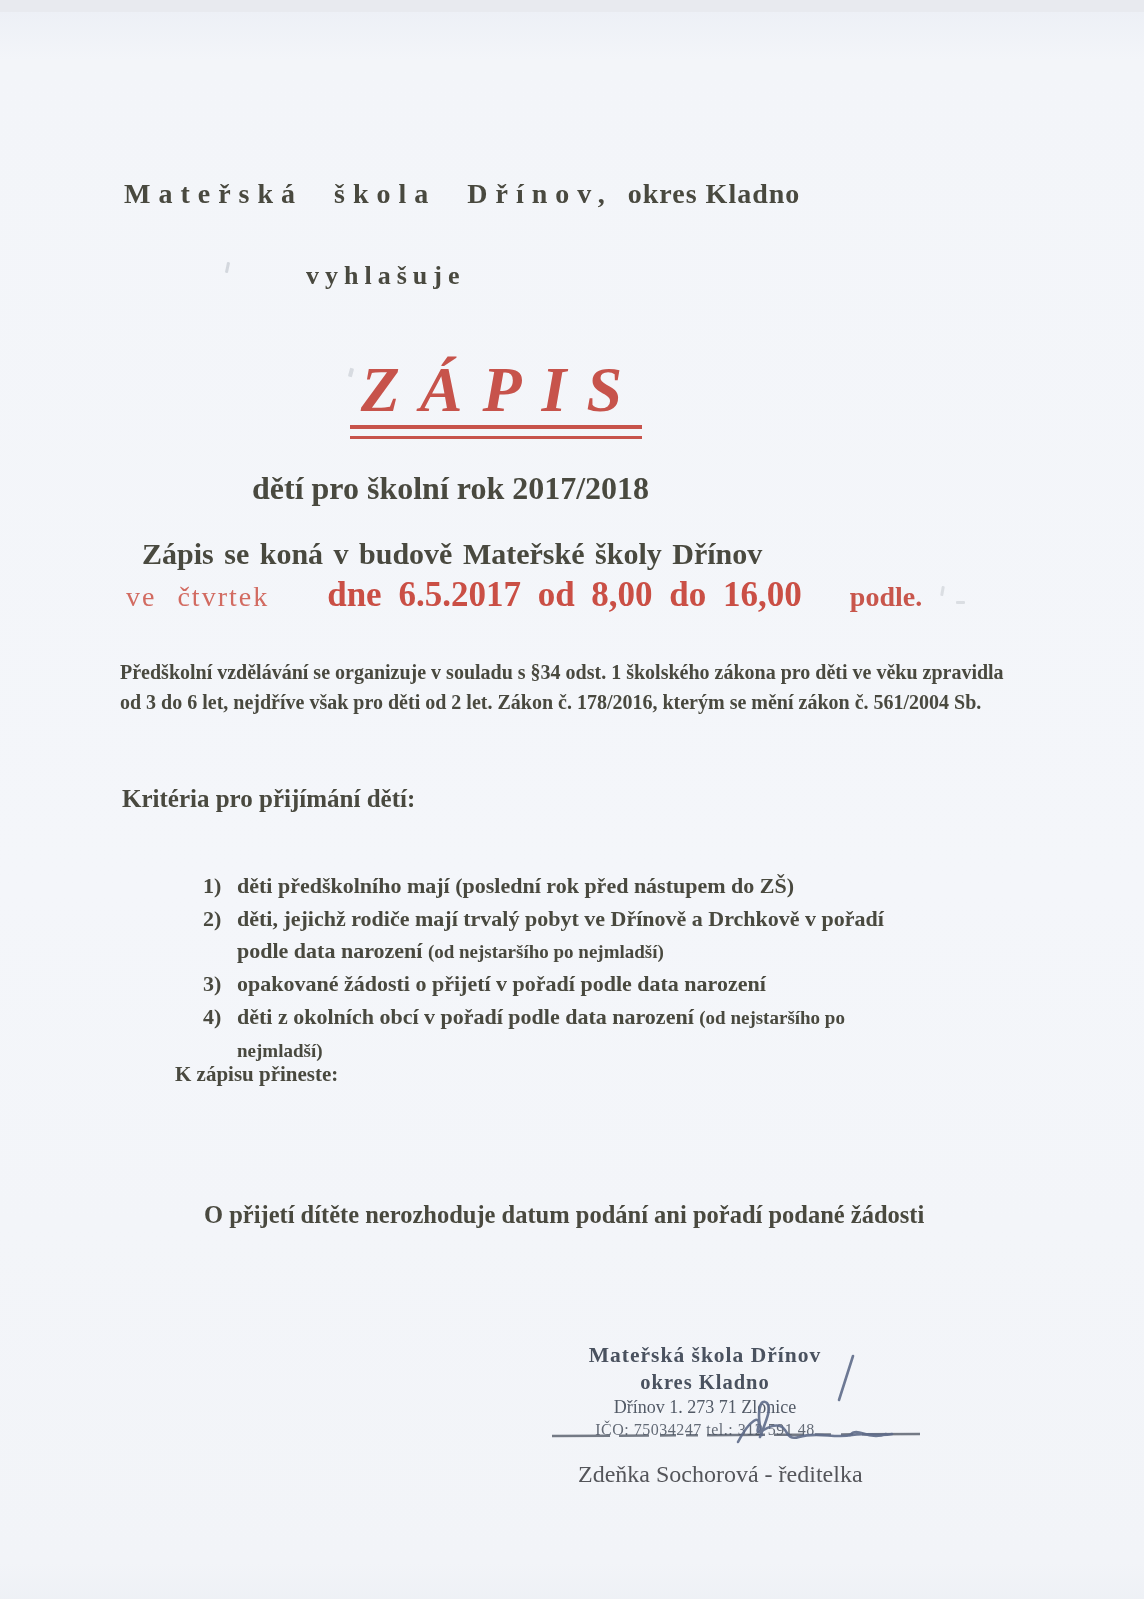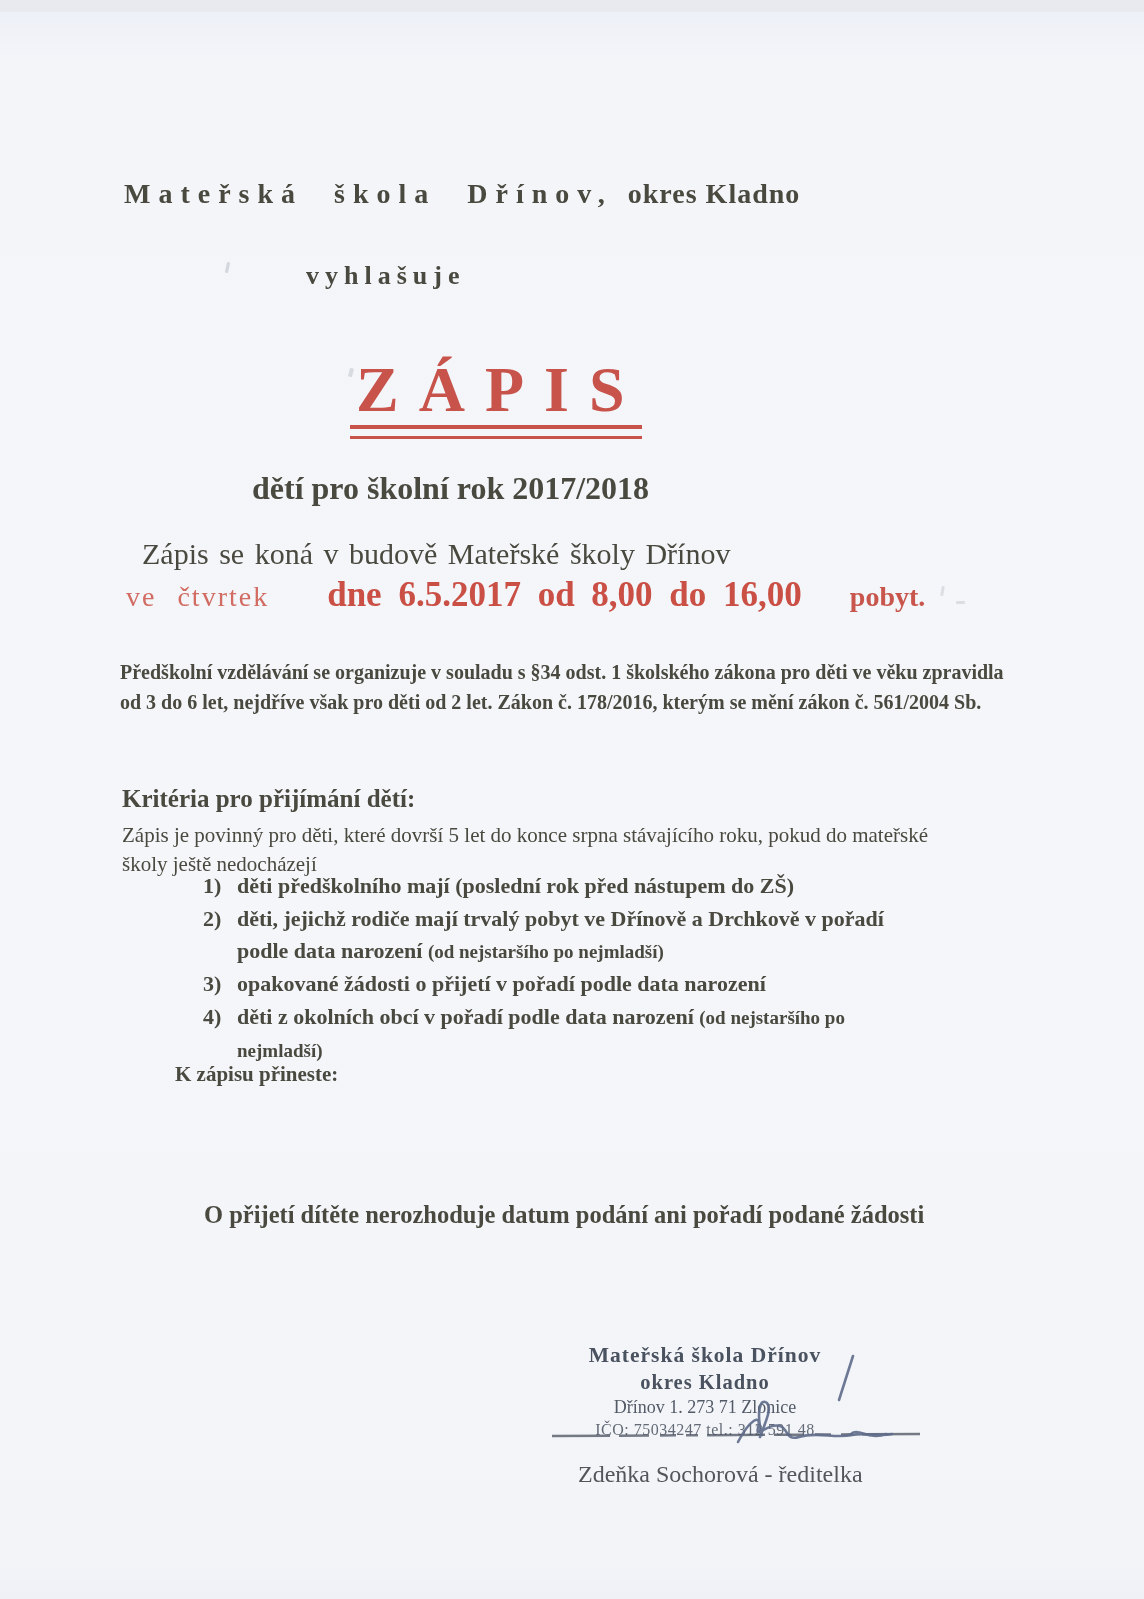--- a/index.html
+++ b/index.html
@@ -22,26 +22,26 @@
   }
   .abs{position:absolute;}
 
   
   .doc-header{left:124px;top:166px;font-size:28px;font-weight:bold;white-space:nowrap;}
   .school-name{letter-spacing:8px;word-spacing:16px;}
   .district{letter-spacing:1px;margin-left:8px;}
   .announce{left:306px;top:249px;font-size:26px;font-weight:bold;letter-spacing:6px;}
 
   
-  .title-block{left:350px;top:344px;text-align:center;}
+  .title-block{left:350px;top:344px;text-align:right;font-style:italic;}
   .zapis{font-size:64px;line-height:68px;font-weight:bold;color:var(--accent-red);letter-spacing:20px;padding-left:6px;white-space:nowrap;}
   .zapis-underline{width:292px;height:7px;margin-top:1px;border-top:4px solid var(--accent-red);border-bottom:3px solid var(--accent-red);}
 
   .subtitle{left:252px;top:458px;font-size:32px;font-weight:bold;white-space:nowrap;}
-  .location-line{left:142px;top:525px;font-size:30px;font-weight:normal;white-space:nowrap;word-spacing:3px;text-align:center;}
+  .location-line{left:142px;top:525px;font-size:30px;font-weight:bold;white-space:nowrap;word-spacing:3px;text-align:center;}
 
   .date-line{left:126px;top:563px;display:flex;align-items:baseline;white-space:nowrap;gap:36px;}
   .date-prefix{font-size:28px;color:var(--accent-red-light);letter-spacing:2px;word-spacing:12px;}
   .date-main{font-size:35px;font-weight:bold;color:#ca4f45;margin-left:22px;word-spacing:8px;}
   .date-suffix{font-size:28px;font-weight:bold;color:#c8564c;margin-left:12px;}
 
   .legal{left:120px;top:645px;width:888px;font-size:20px;font-weight:bold;line-height:30px;}
 
   .criteria-heading{left:122px;top:773px;font-size:25px;font-weight:bold;}
   .criteria-intro{left:122px;top:809px;width:838px;font-size:21px;line-height:29px;}
@@ -91,27 +91,26 @@
     <div class="zapis">ZÁPIS</div>
     <div class="zapis-underline"></div>
   </div>
 
   <div class="abs subtitle">dětí pro školní rok 2017/2018</div>
   <div class="abs location-line">Zápis se koná v budově Mateřské školy Dřínov</div>
 
   <div class="abs date-line">
     <span class="date-prefix">ve čtvrtek</span>
     <span class="date-main">dne 6.5.2017 od 8,00 do 16,00</span>
-    <span class="date-suffix">pobyt.</span>
+    <span class="date-suffix">podle.</span>
   </div>
 
   <div class="abs legal">Předškolní vzdělávání se organizuje v souladu s §34 odst. 1 školského zákona pro děti ve věku zpravidla od 3 do 6 let, nejdříve však pro děti od 2 let. Zákon č. 178/2016, kterým se mění zákon č. 561/2004 Sb.</div>
 
   <div class="abs criteria-heading">Kritéria pro přijímání dětí:</div>
-  <div class="abs criteria-intro">Zápis je povinný pro děti, které dovrší 5 let do konce srpna stávajícího roku, pokud do mateřské školy ještě nedocházejí</div>
 
   <div class="abs criteria-list">
     <div class="crit-item">
       <span class="crit-num">1)</span>
       <span class="crit-text"><span>děti předškolního mají (poslední rok před nástupem do ZŠ)</span>
         <span class="crit-note"></span></span>
     </div>
     <div class="crit-item">
       <span class="crit-num">2)</span>
       <span class="crit-text"><span>děti, jejichž rodiče mají trvalý pobyt ve Dřínově a Drchkově v pořadí podle data narození</span>

